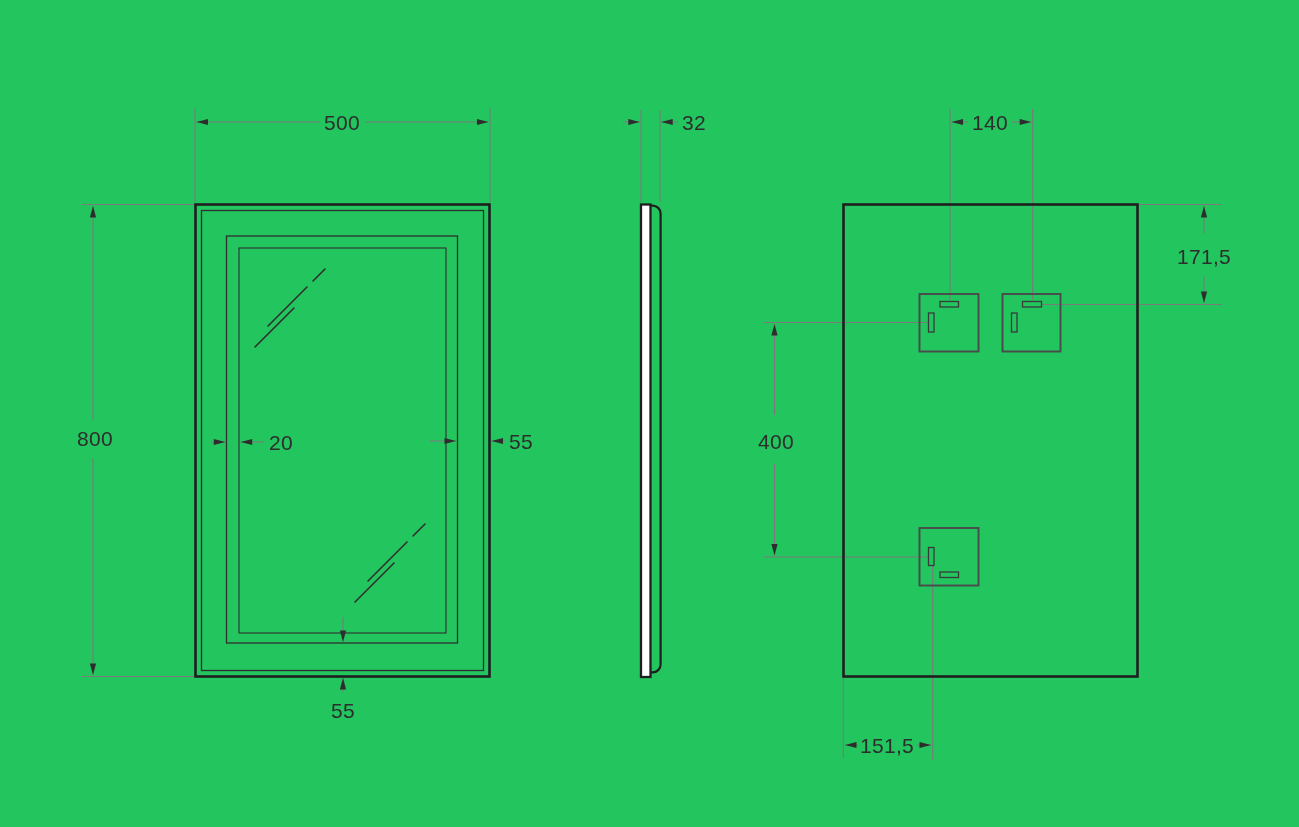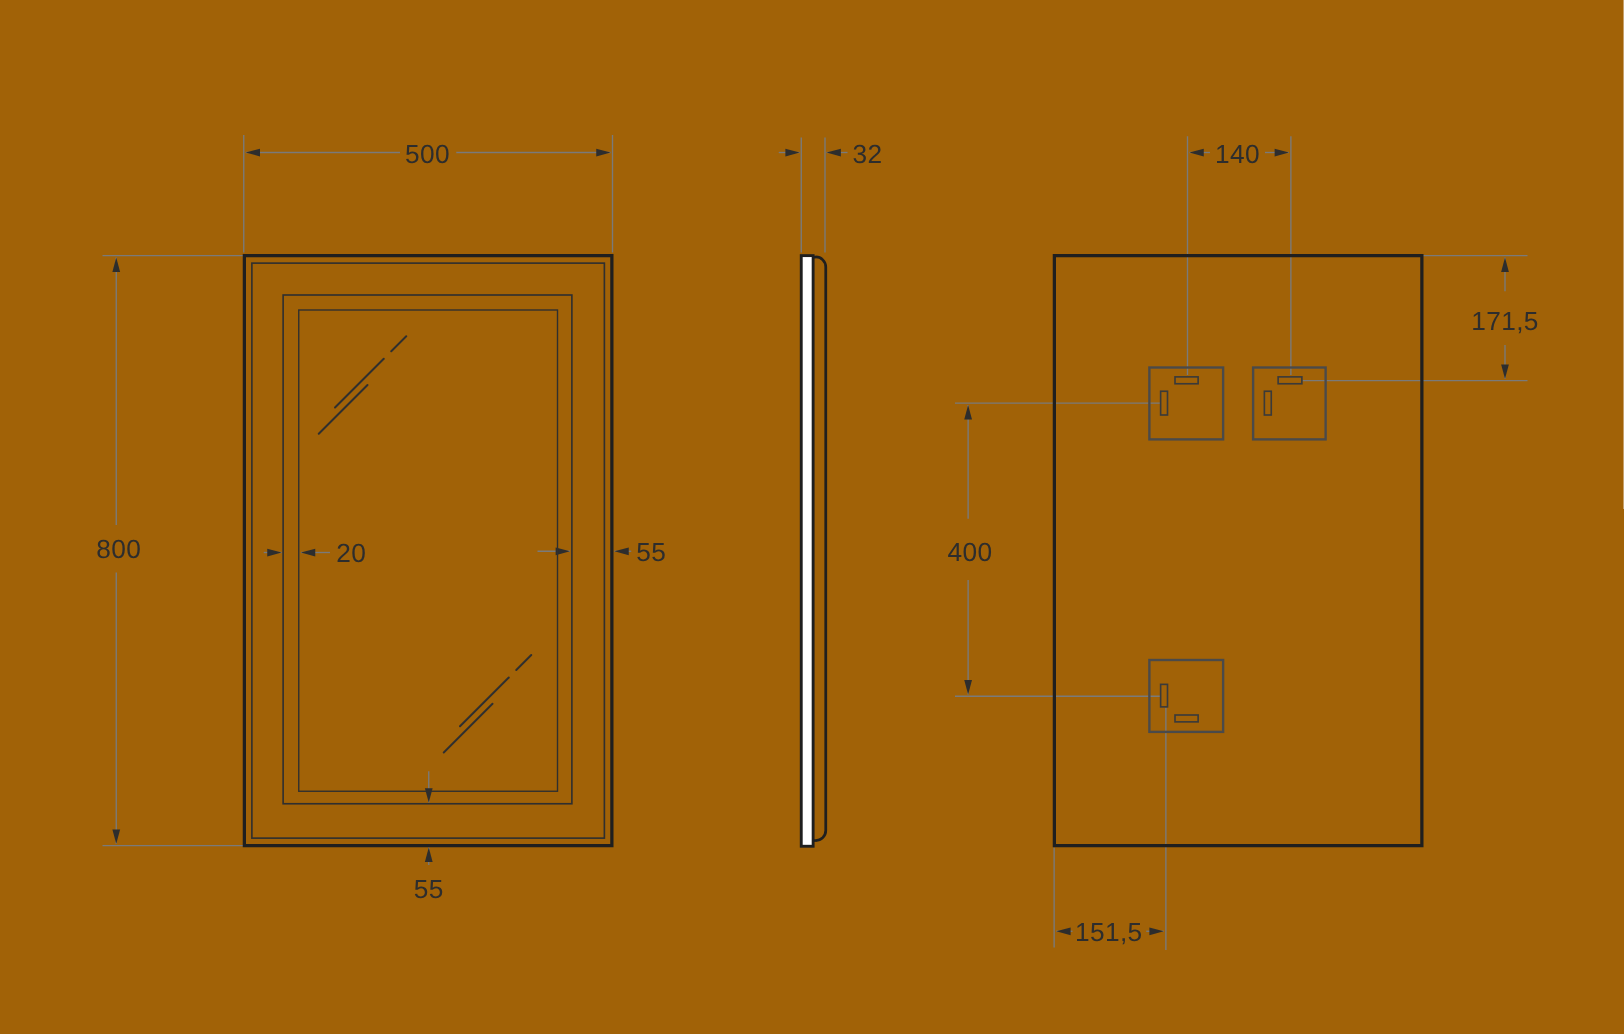--- a/index.html
+++ b/index.html
@@ -1,16 +1,16 @@
 <!DOCTYPE html>
 <html><head>
 <meta charset="utf-8">
 <style>
   html,body{margin:0;padding:0;background:#ffffff;}
-  .stage{position:relative;width:1299px;height:827px;background:#a16207;overflow:hidden;}
+  .stage{position:relative;width:1299px;height:827px;background:#22c55e;overflow:hidden;}
   svg{display:block;}
   text{font-family:"Liberation Sans","DejaVu Sans",sans-serif;font-size:21px;fill:#2d2d2d;letter-spacing:0.3px;}
   .thick{stroke:#1f1f1f;stroke-width:2.6;fill:none;}
   .mid{stroke:#2f2f2f;stroke-width:1.3;fill:none;}
   .thin{stroke:#2f2f2f;stroke-width:1.1;fill:none;}
   .bracket{stroke:#4a4a4a;stroke-width:1.9;fill:none;}
   .slot{stroke:#3a3a3a;stroke-width:1.3;fill:none;}
   .dim{stroke:#7a7a7a;stroke-width:1.1;fill:none;}
   .shine{stroke:#2f2f2f;stroke-width:1.6;fill:none;stroke-linecap:round;}
 </style>

